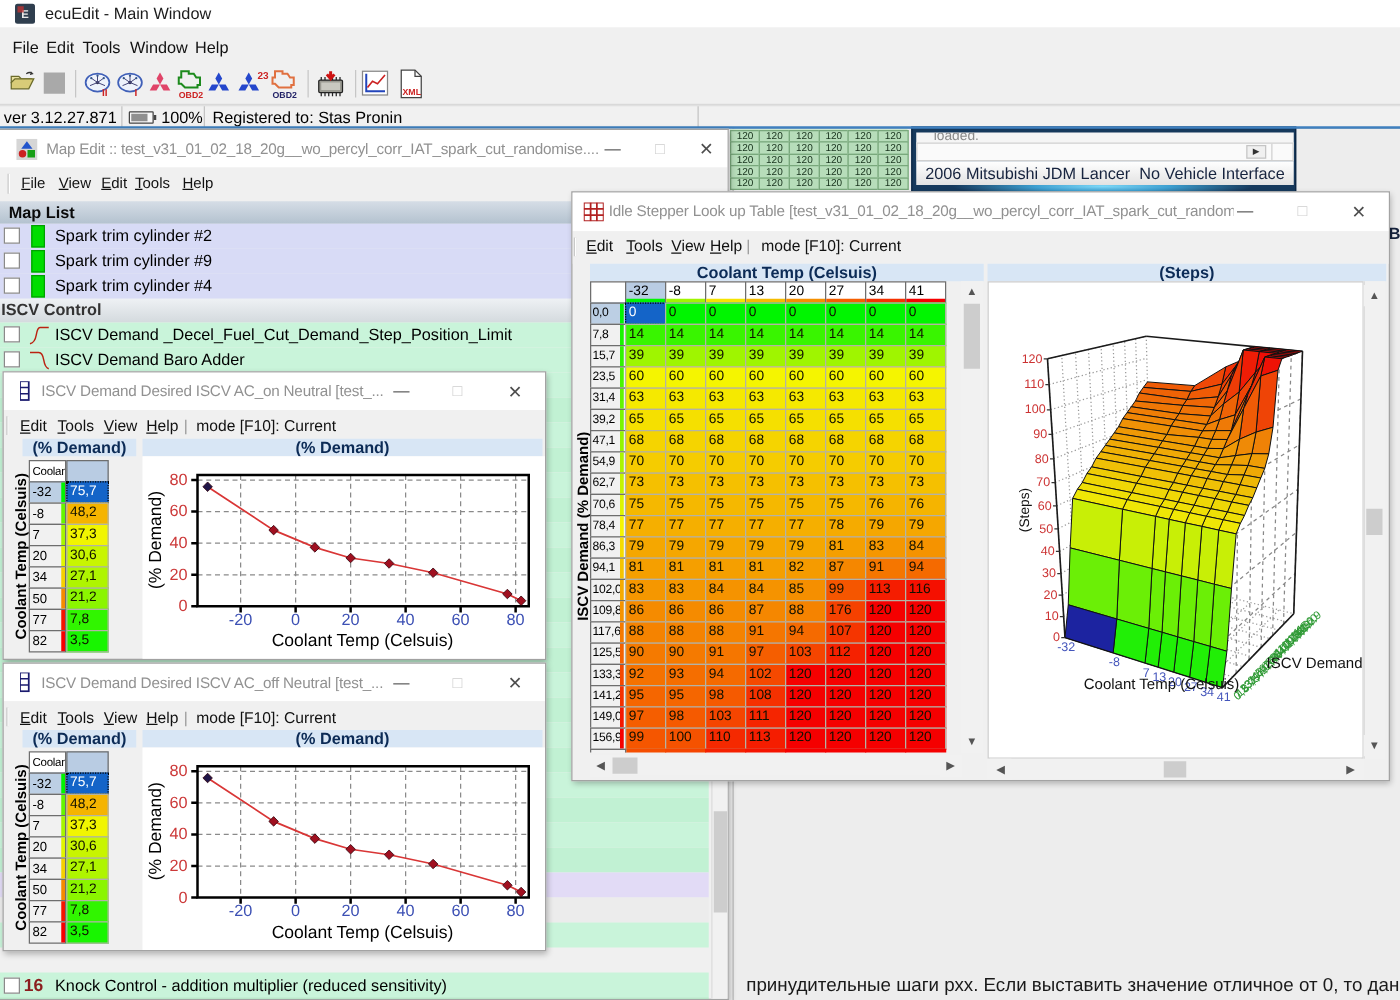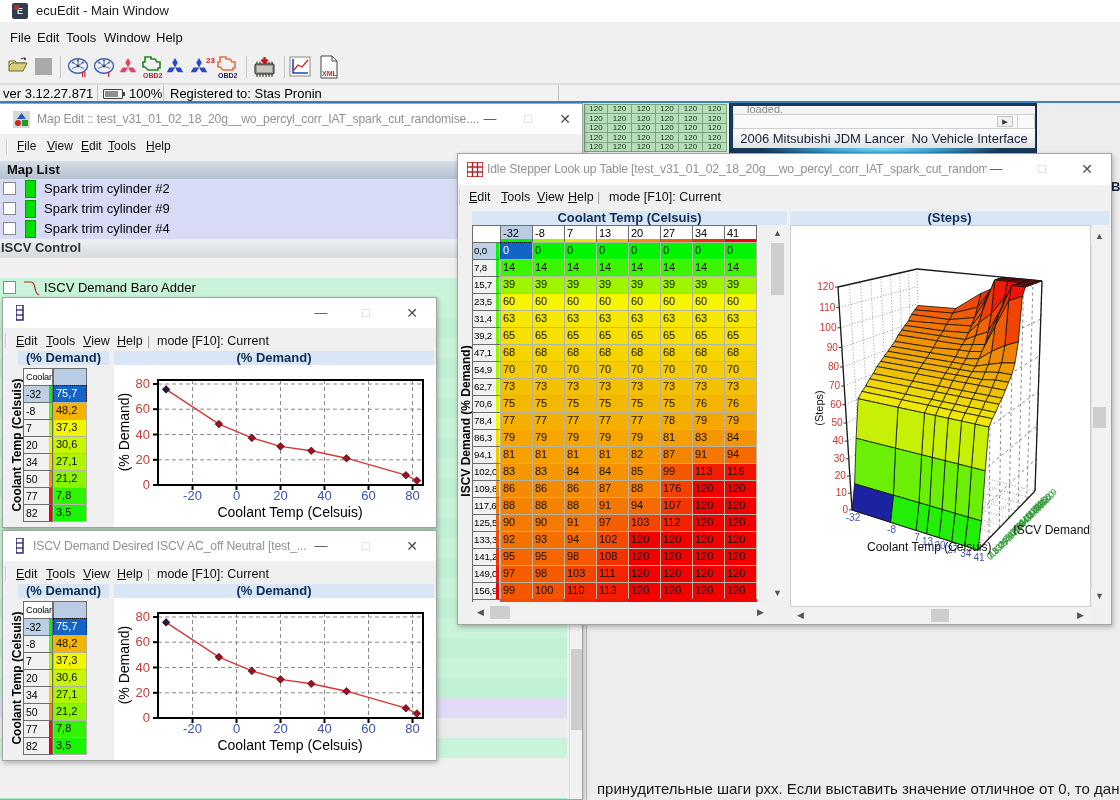--- a/index.html
+++ b/index.html
@@ -191,20 +191,27 @@
       <span class="chk" style="left:3px;top:3px"></span>
       <span class="a" style="left:25px;top:1px;width:11px;height:18px;background:#00dd00;border:1px solid #00a000"></span>
       <span class="rtxt">Spark trim cylinder #9</span>
     </div>
     <div class="row" style="top:115px;background:#d8dbf6">
       <span class="chk" style="left:3px;top:3px"></span>
       <span class="a" style="left:25px;top:1px;width:11px;height:18px;background:#00dd00;border:1px solid #00a000"></span>
       <span class="rtxt">Spark trim cylinder #4</span>
     </div>
     <div class="a" style="left:0;top:135px;width:583px;height:19px;background:linear-gradient(#eef1f4,#d4dade);font-weight:bold;font-size:13px;color:#333;padding:1px 0 0 1px">ISCV Control</div>
+    <div class="row" style="top:154px;background:#c9f4da">
+      <span class="chk" style="left:3px;top:3px"></span>
+      <svg class="a" style="left:22px;top:1px" width="19" height="18" viewBox="0 0 19 18">
+        <path d="M2 16 q4 -1 5 -7 q1 -6 3 -6 l7 0" fill="none" stroke="#bb2211" stroke-width="1.2"></path>
+      </svg>
+      <span class="rtxt">ISCV Demand _Decel_Fuel_Cut_Demand_Step_Position_Limit</span>
+    </div>
     <div class="row" style="top:174px;background:#c9f4da">
       <span class="chk" style="left:3px;top:3px"></span>
       <svg class="a" style="left:22px;top:1px" width="19" height="18" viewBox="0 0 19 18">
         <path d="M2 3 l7 0 q3 0 4 6 q1 6 4 7" fill="none" stroke="#bb2211" stroke-width="1.2"></path>
       </svg>
       <span class="rtxt">ISCV Demand Baro Adder</span>
     </div>
     <div class="row" style="top:194px;height:20px;background:#c9f4da"></div>
     <div class="row" style="top:214px;height:20px;background:#c1f1d3"></div>
     <div class="row" style="top:234px;height:20px;background:#c9f4da"></div>
@@ -221,31 +228,37 @@
     <div class="row" style="top:454px;height:20px;background:#c1f1d3"></div>
     <div class="row" style="top:474px;height:20px;background:#c9f4da"></div>
     <div class="row" style="top:494px;height:20px;background:#c1f1d3"></div>
     <div class="row" style="top:514px;height:20px;background:#c9f4da"></div>
     <div class="row" style="top:534px;height:20px;background:#c1f1d3"></div>
     <div class="row" style="top:554px;height:20px;background:#c9f4da"></div>
     <div class="row" style="top:574px;height:20px;background:#c1f1d3"></div>
     <div class="row" style="top:594px;height:20px;background:#e2dbf6"></div>
     <div class="row" style="top:614px;height:20px;background:#ececec"></div>
     <div class="row" style="top:634px;height:20px;background:#c9f4da"></div>
+    <div class="row" style="top:674px;background:#c9f4da">
+      <span class="chk" style="left:3px;top:4px"></span>
+      <span class="a" style="left:19px;top:2px;font-weight:bold;font-size:14px;color:#8b1e1e">16</span>
+      <span class="rtxt" style="top:3px">Knock Control - addition multiplier (reduced sensitivity)</span>
+    </div>
     <div class="row" style="top:694px;height:3px;background:#aceac2"></div>
     <div class="sb" style="left:569px;top:57px;width:14px;height:640px;border-left:1px solid #dcdcdc"></div>
     <div class="sbt" style="left:571px;top:545px;width:11px;height:81px"></div>
   </div>
 <div class="win" style="left:2px;top:297px;width:435px;height:231px;overflow:hidden">
     <div class="tbar" style="height:30px">
 <svg class="a" style="left:13px;top:7px" width="8" height="16" viewBox="0 0 8 16">
         <rect x="0" y="0" width="7" height="15" fill="#fff" stroke="#1a1a6e" stroke-width="1.4"></rect>
         <line x1="0" y1="5" x2="7" y2="5" stroke="#1a1a6e" stroke-width="1.2"></line>
         <line x1="0" y1="10" x2="7" y2="10" stroke="#1a1a6e" stroke-width="1.2"></line>
       </svg>
+<div class="ttl" style="left:30px;top:8px;width:280px">ISCV Demand Desired ISCV AC_on Neutral [test_...</div>
 <div class="wbtn" style="left:303px">—</div>
       <div class="wbtn" style="left:348px;color:#cfcfcf">□</div>
       <div class="wbtn" style="left:394px;font-size:14px">✕</div>
 </div>
     <div class="mbar" style="top:30px;height:23px;font-size:12.5px">
 <div class="grip" style="left:2px;top:5px;height:15px"></div>
 <span class="mi" style="left:13px;top:6px"><span class="u">E</span>dit</span>
 <span class="mi" style="left:43px;top:6px"><span class="u">T</span>ools</span>
 <span class="mi" style="left:80px;top:6px"><span class="u">V</span>iew</span>
 <span class="mi" style="left:114px;top:6px"><span class="u">H</span>elp</span>

